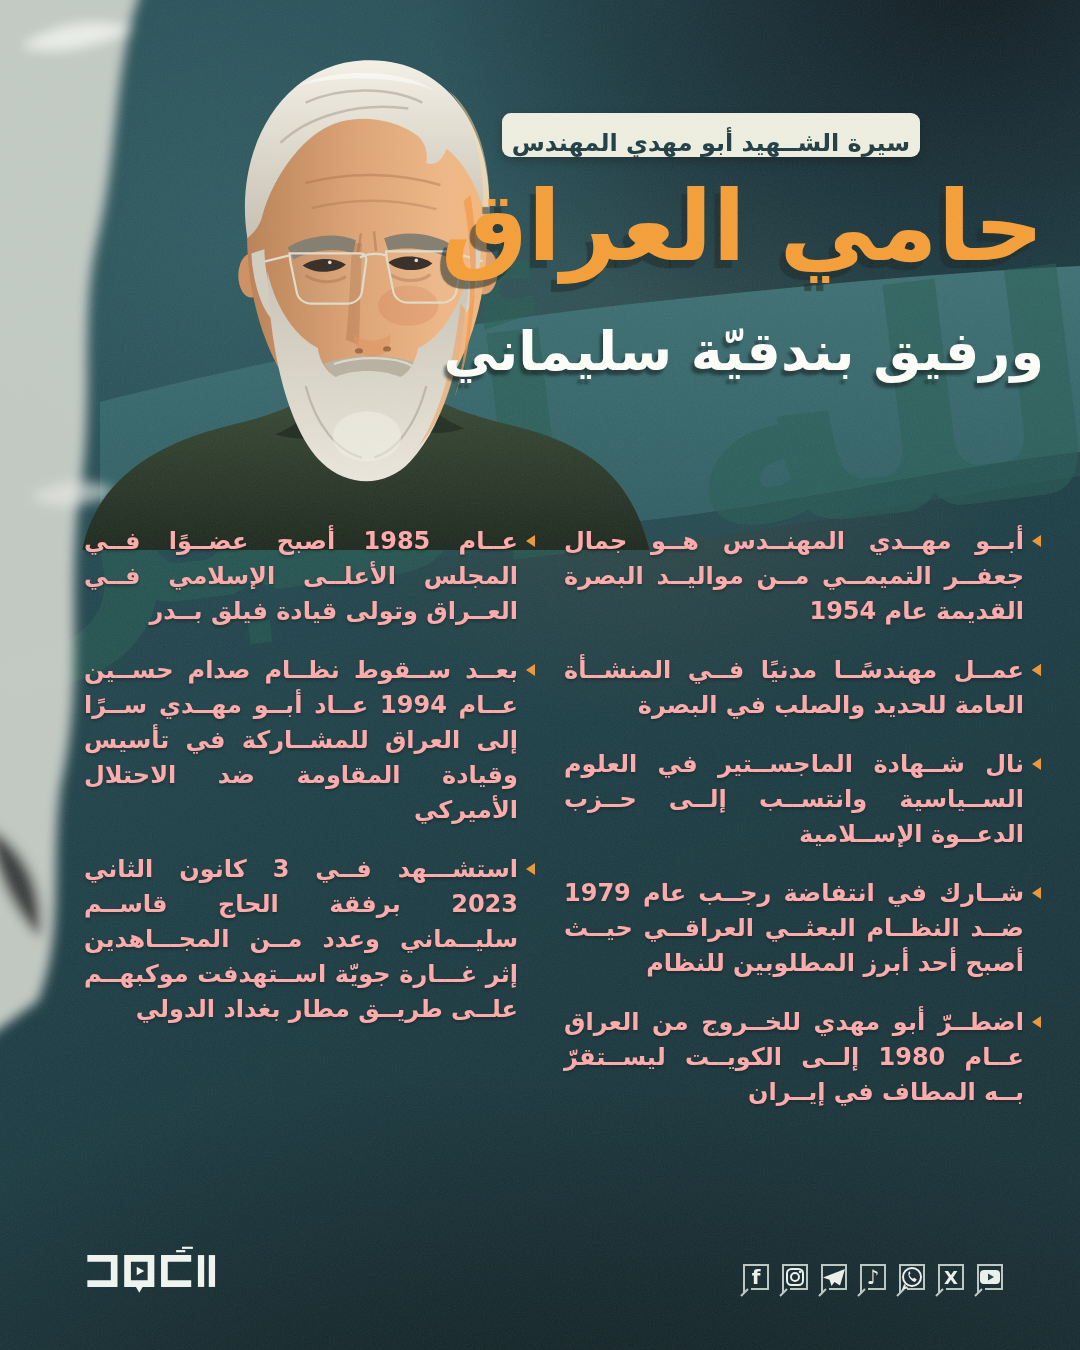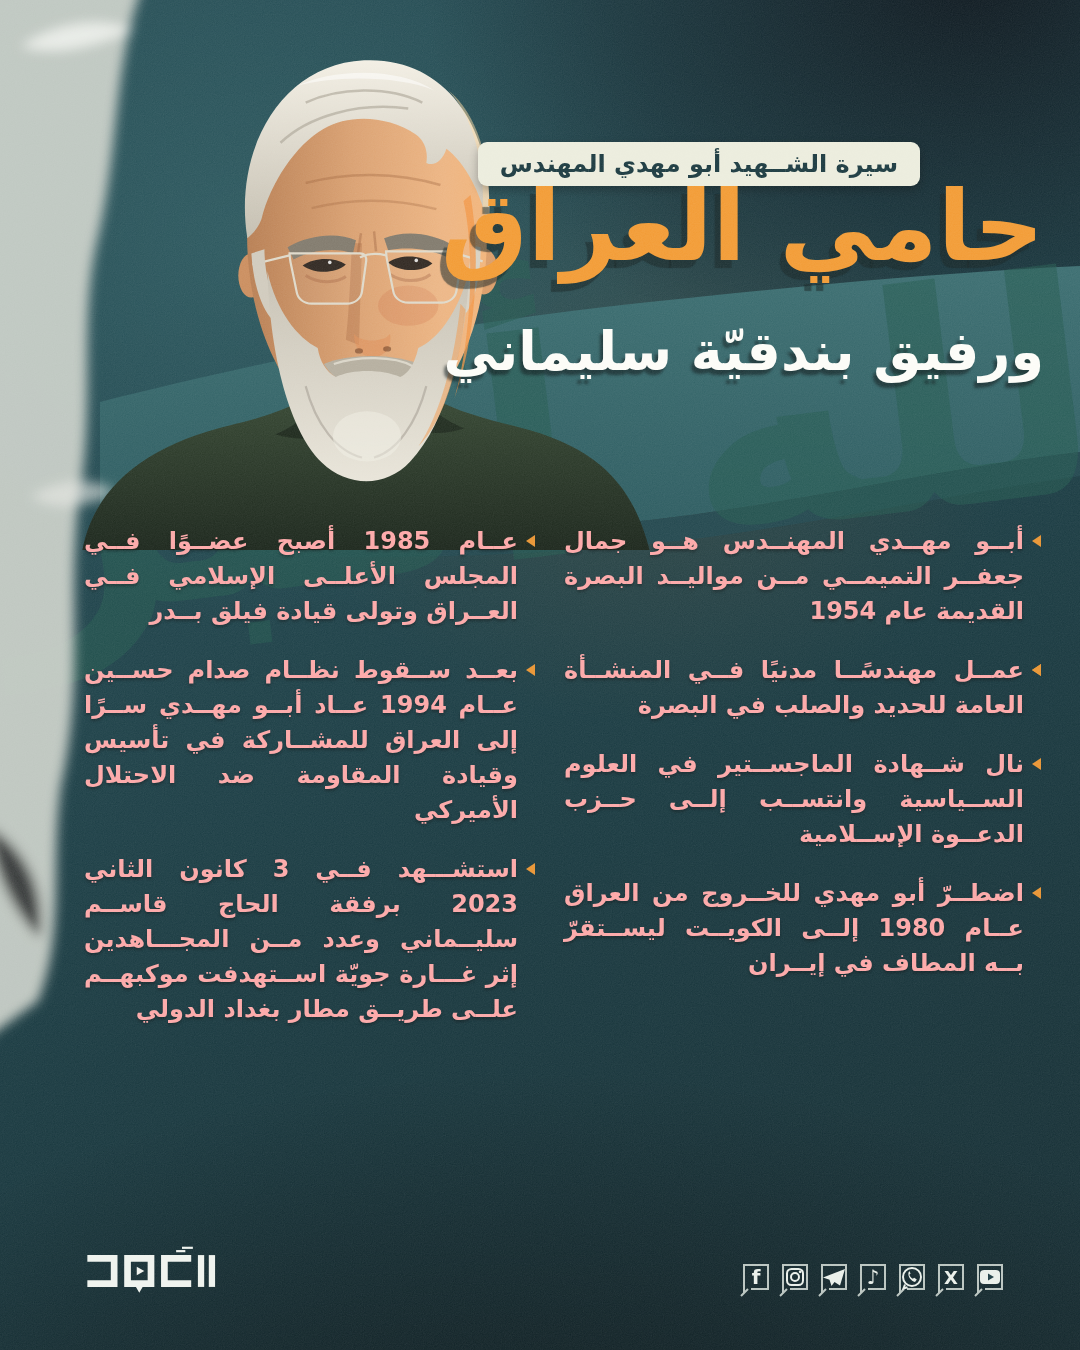--- a/index.html
+++ b/index.html
@@ -12,22 +12,22 @@
       radial-gradient(1000px 760px at 90% -2%, rgba(5,13,20,.92) 0%, rgba(5,13,20,0) 55%),
       radial-gradient(1500px 900px at 50% 118%, rgba(3,9,11,.85) 0%, rgba(3,9,11,0) 58%),
       radial-gradient(720px 620px at 23% 18%, rgba(48,99,104,.55) 0%, rgba(48,99,104,0) 62%),
       radial-gradient(520px 420px at 60% 32%, rgba(235,140,60,.10) 0%, rgba(235,140,60,0) 70%),
       linear-gradient(155deg,#1e464e 0%,#193f47 32%,#12333a 60%,#0e262c 100%);}
 
   .flag-svg{position:absolute;left:0;top:0;width:1080px;height:1350px;}
   .brush-svg{position:absolute;left:-24px;top:-24px;width:250px;height:1120px;}
   .portrait-svg{position:absolute;left:52px;top:2px;width:628px;height:548px;}
 
-  .badge{position:absolute;top:142px;right:160px;height:44px;padding:0 22px;
-    display:flex;align-items:center;direction:rtl;
+  .badge{position:absolute;top:113px;right:160px;height:44px;padding:0 10px;
+    display:flex;align-items:flex-end;direction:rtl;
     background:#ebecdc;border-radius:9px;box-shadow:0 4px 10px rgba(0,0,0,.3);
     color:#14343a;font-weight:bold;font-size:24px;white-space:nowrap;}
 
   .title{position:absolute;top:168px;right:36px;margin:0;direction:rtl;white-space:nowrap;
     color:#f2982e;font-weight:bold;font-size:97px;line-height:1.22;
     text-shadow:-6px 8px 1px rgba(14,30,30,.55);}
   .subtitle{position:absolute;top:320px;right:36px;margin:0;direction:rtl;white-space:nowrap;
     color:#fcfcf7;font-weight:bold;font-size:54px;line-height:1.2;
     text-shadow:-3px 5px 3px rgba(8,20,22,.6);}
 
@@ -169,20 +169,21 @@
   </div>
   <h1 class="title">حامي العراق</h1>
   <h2 class="subtitle">ورفيق بندقيّة سليماني</h2>
 
   <div class="columns">
     <div class="col-first">
       <p class="bullet"><span class="marker"></span><span>أبــو مهــدي المهنــدس هــو جمال جعفــر التميمــي مــن مواليــد البصرة القديمة عام 1954</span></p>
       <p class="bullet"><span class="marker"></span></p>
       <p class="bullet"><span class="marker"></span><span>عمــل مهندسًــا مدنيًا فــي المنشــأة العامة للحديد والصلب في البصرة</span></p>
       <p class="bullet"><span class="marker"></span><span>نال شــهادة الماجســتير في العلوم الســياسية وانتســب إلــى حــزب الدعــوة الإســلامية</span></p>
+      <p class="bullet"><span class="marker"></span><span>شــارك في انتفاضة رجــب عام 1979 ضــد النظــام البعثــي العراقــي حيــث أصبح أحد أبرز المطلوبين للنظام</span></p>
       <p class="bullet"><span class="marker"></span><span>اضطــرّ أبو مهدي للخــروج من العراق عــام 1980 إلــى الكويــت ليســتقرّ بــه المطاف في إيــران</span></p>
     </div>
     <div class="col-second">
       <p class="bullet"><span class="marker"></span><span>عــام 1985 أصبح عضــوًا فــي المجلس الأعلــى الإسلامي فــي العــراق وتولى قيادة فيلق بــدر</span></p>
       <p class="bullet"><span class="marker"></span><span>بعــد ســقوط نظــام صدام حســين عــام 1994 عــاد أبــو مهــدي ســرًا إلى العراق للمشــاركة في تأسيس وقيادة المقاومة ضد الاحتلال الأميركي</span></p>
       <p class="bullet"><span class="marker"></span><span>استشـــهد فــي 3 كانون الثاني 2023 برفقة الحاج قاســم سليــماني وعدد مــن المجـــاهدين إثر غـــارة جويّة اســتهدفت موكبهــم علــى طريــق مطار بغداد الدولي</span></p>
     </div>
   </div>
 
   <svg class="logo" viewBox="0 0 160 58" aria-label="العهد">

